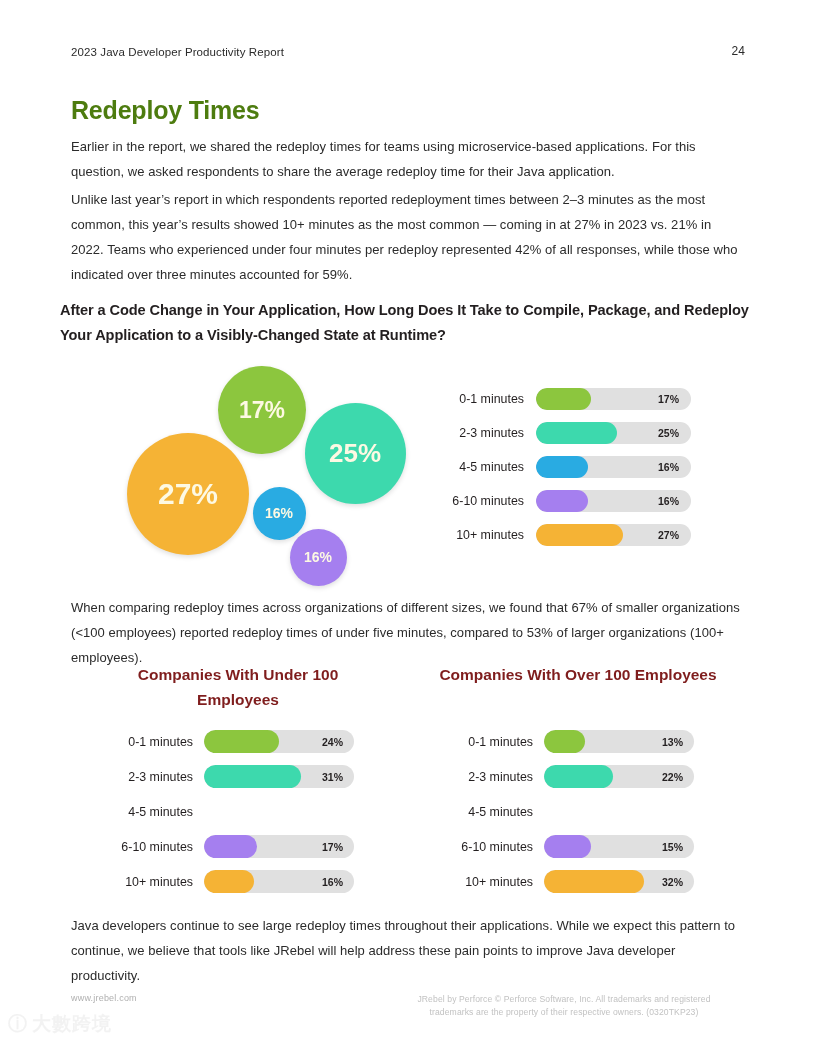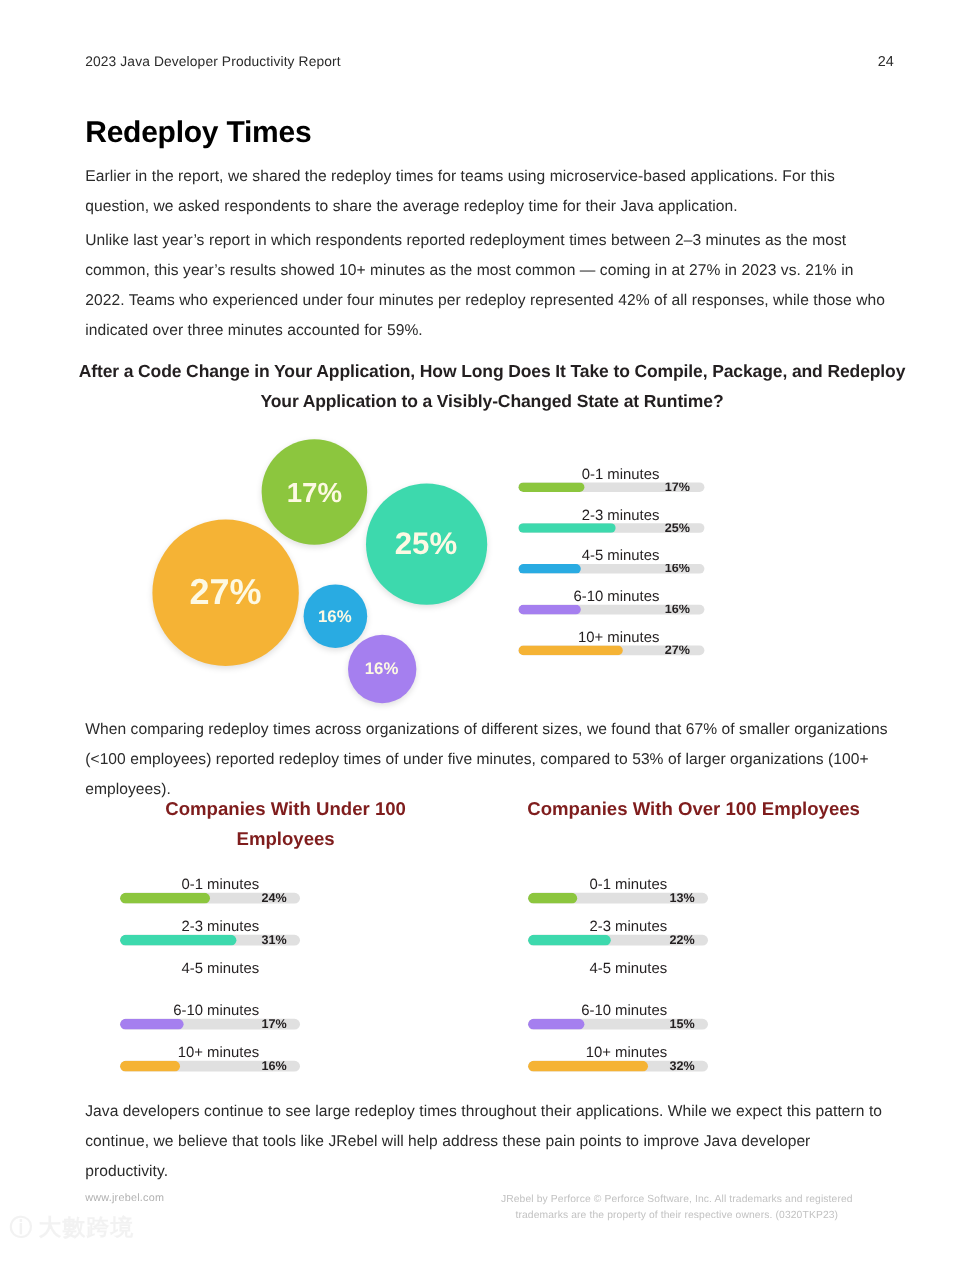--- a/index.html
+++ b/index.html
@@ -38,42 +38,42 @@
   .page-number { font-size: 12px; }
 
   
   .h1 {
     position: absolute;
     left: 71px;
     top: 96px;
     font-size: 25px;
     font-weight: bold;
     letter-spacing: -0.2px;
-    color: #000000;
+    color: #4d7c0f;
   }
   .para {
     position: absolute;
     left: 71px;
     width: 676px;
     font-size: 13px;
     line-height: 25px;
     color: #2b2b2b;
     letter-spacing: .05px;
   }
   .para-1 { top: 134px; }
   .para-2 { top: 187px; }
   .para-3 { top: 578px; margin-top: 17px; }
   .para-4 { top: 913px; }
 
   .chart-title {
     position: absolute;
     left: 60px;
     top: 298px;
     width: 700px;
-    text-align: center;
+    text-align: left;
     font-size: 14.6px;
     font-weight: bold;
     line-height: 25px;
     color: #231f20;
     letter-spacing: -0.1px;
   }
 
   
   .bubbles {
     position: absolute;
@@ -91,21 +91,20 @@
     color: #fdf9e3;
     font-weight: bold;
     box-shadow: 0 2px 5px rgba(0,0,0,0.13);
   }
 
   
   .bar-chart { position: absolute; }
   .bar-row {
     display: flex;
     align-items: center;
-    flex-direction: column;
   }
   .bar-label {
     text-align: right;
     font-size: 12.4px;
     color: #231f20;
     white-space: nowrap;
   }
   .bar-track {
     position: relative;
     background: #e0e0e0;

